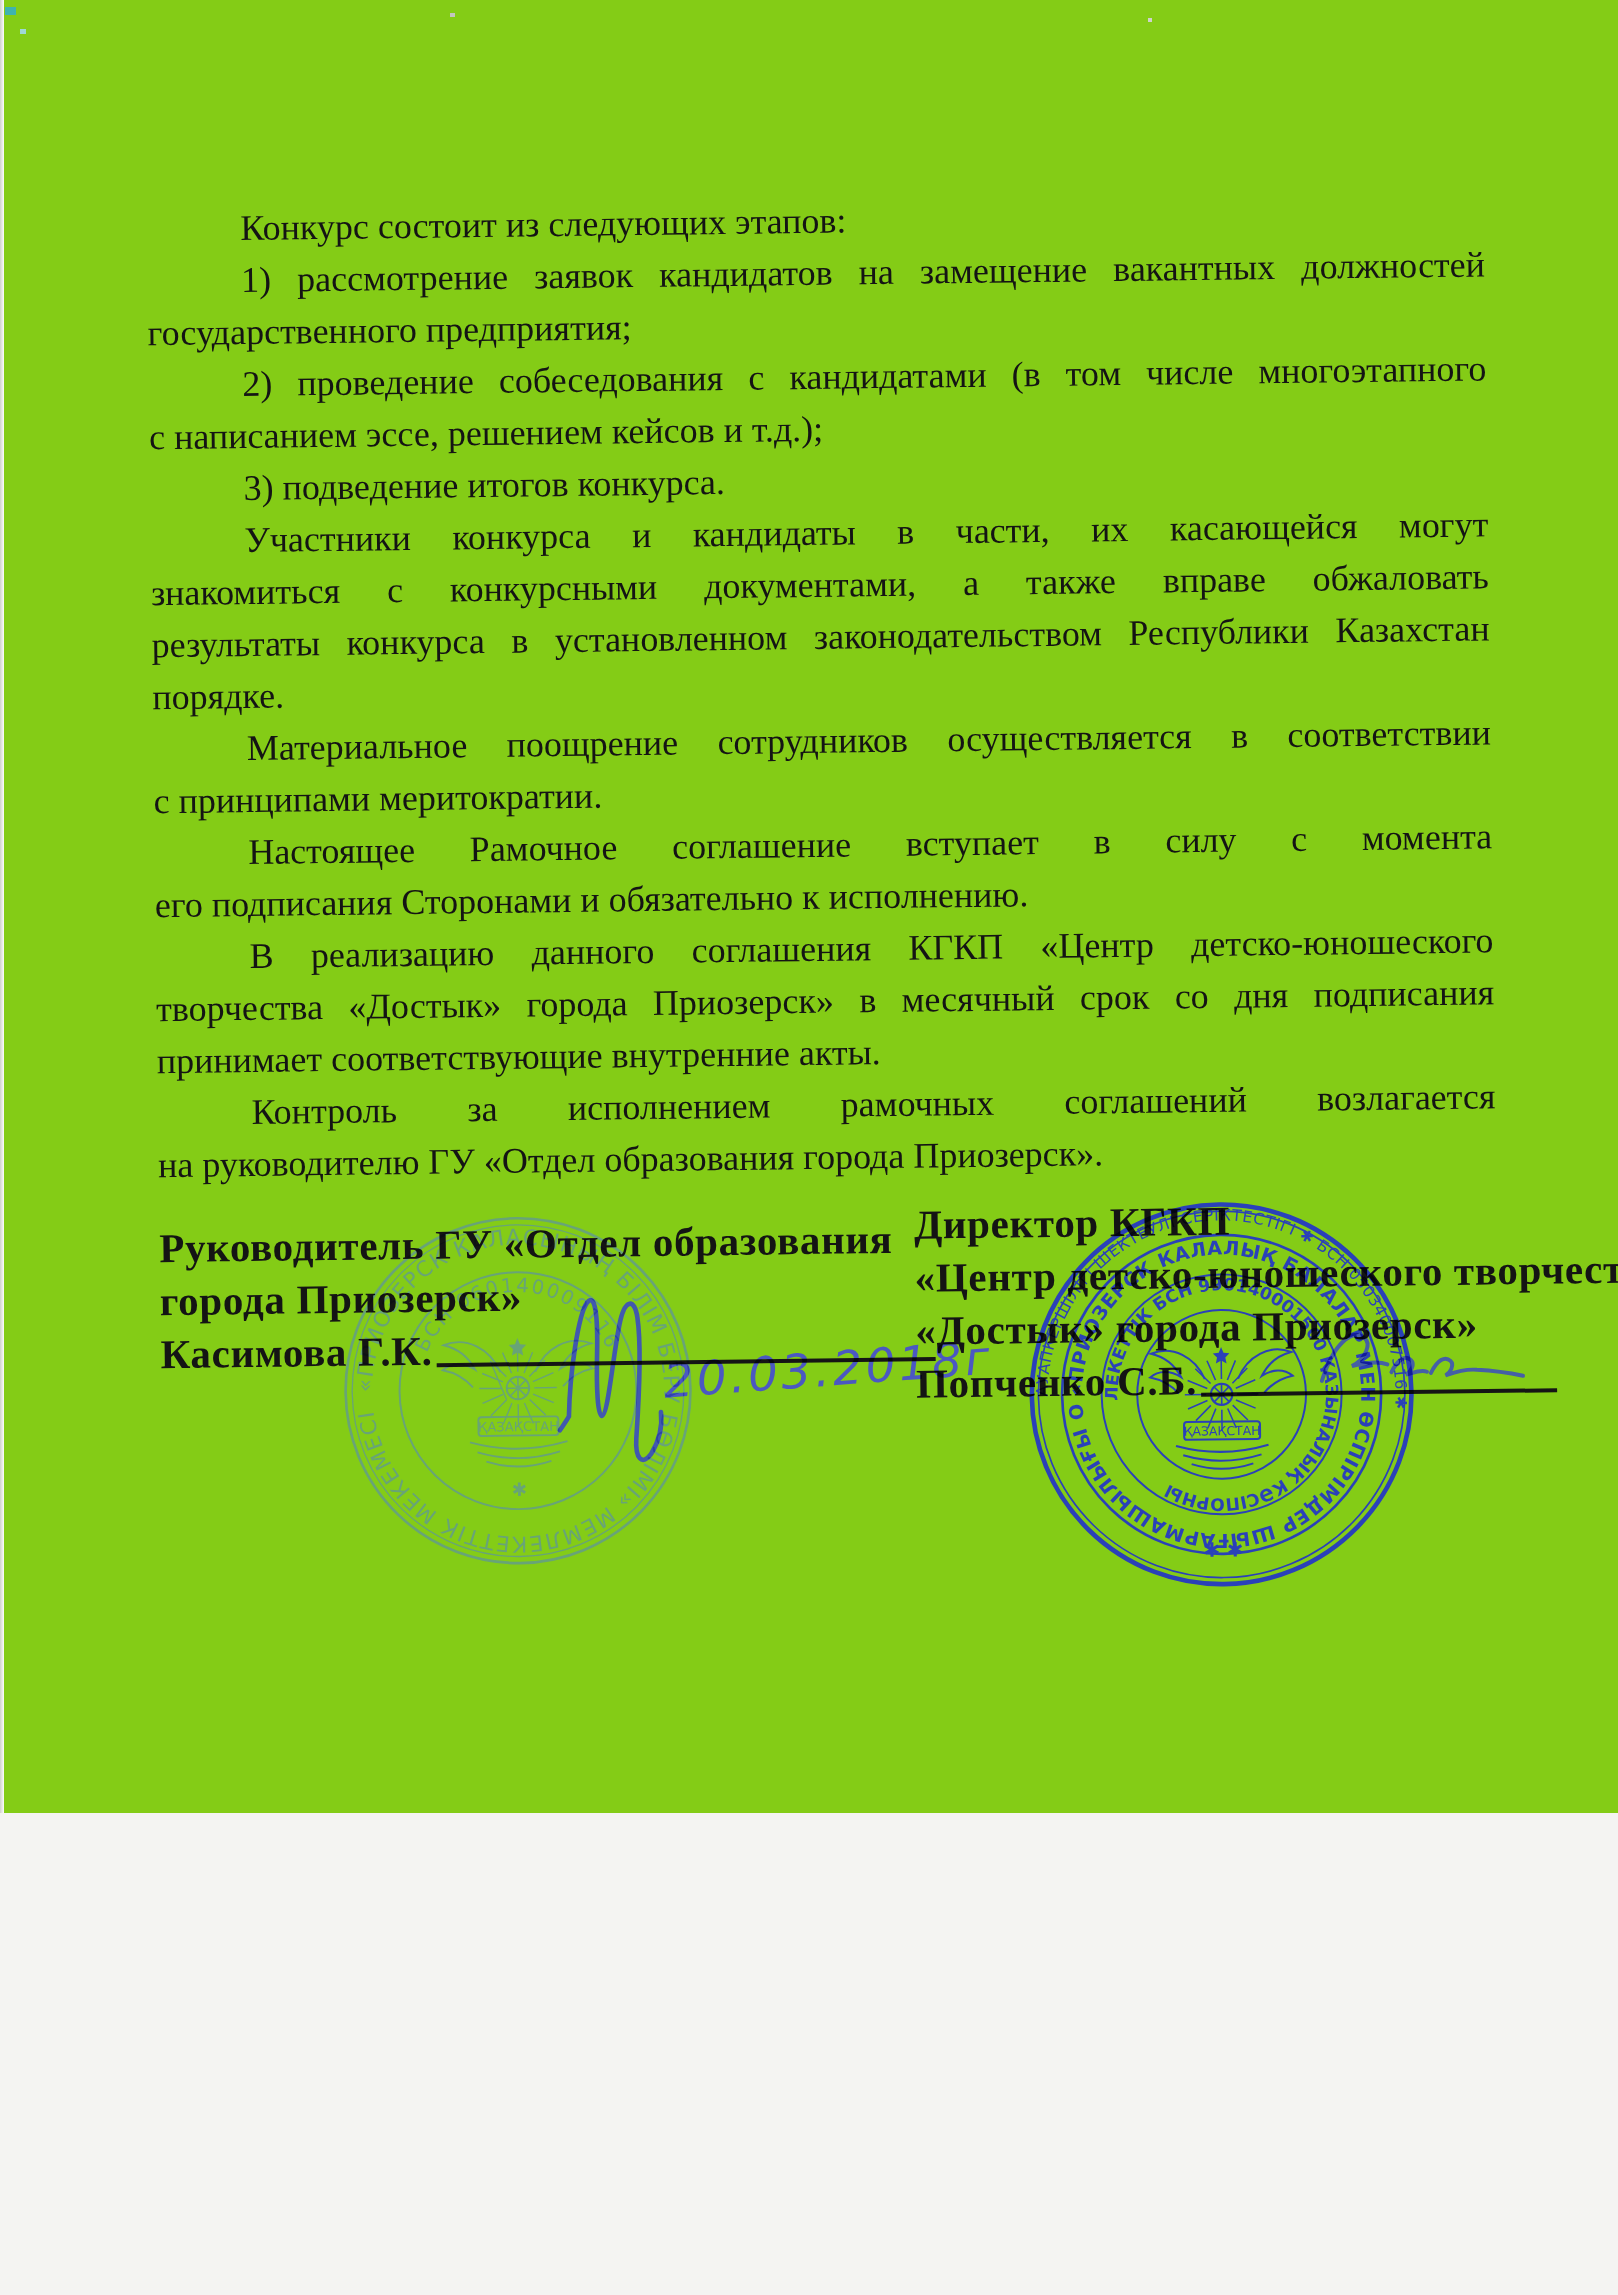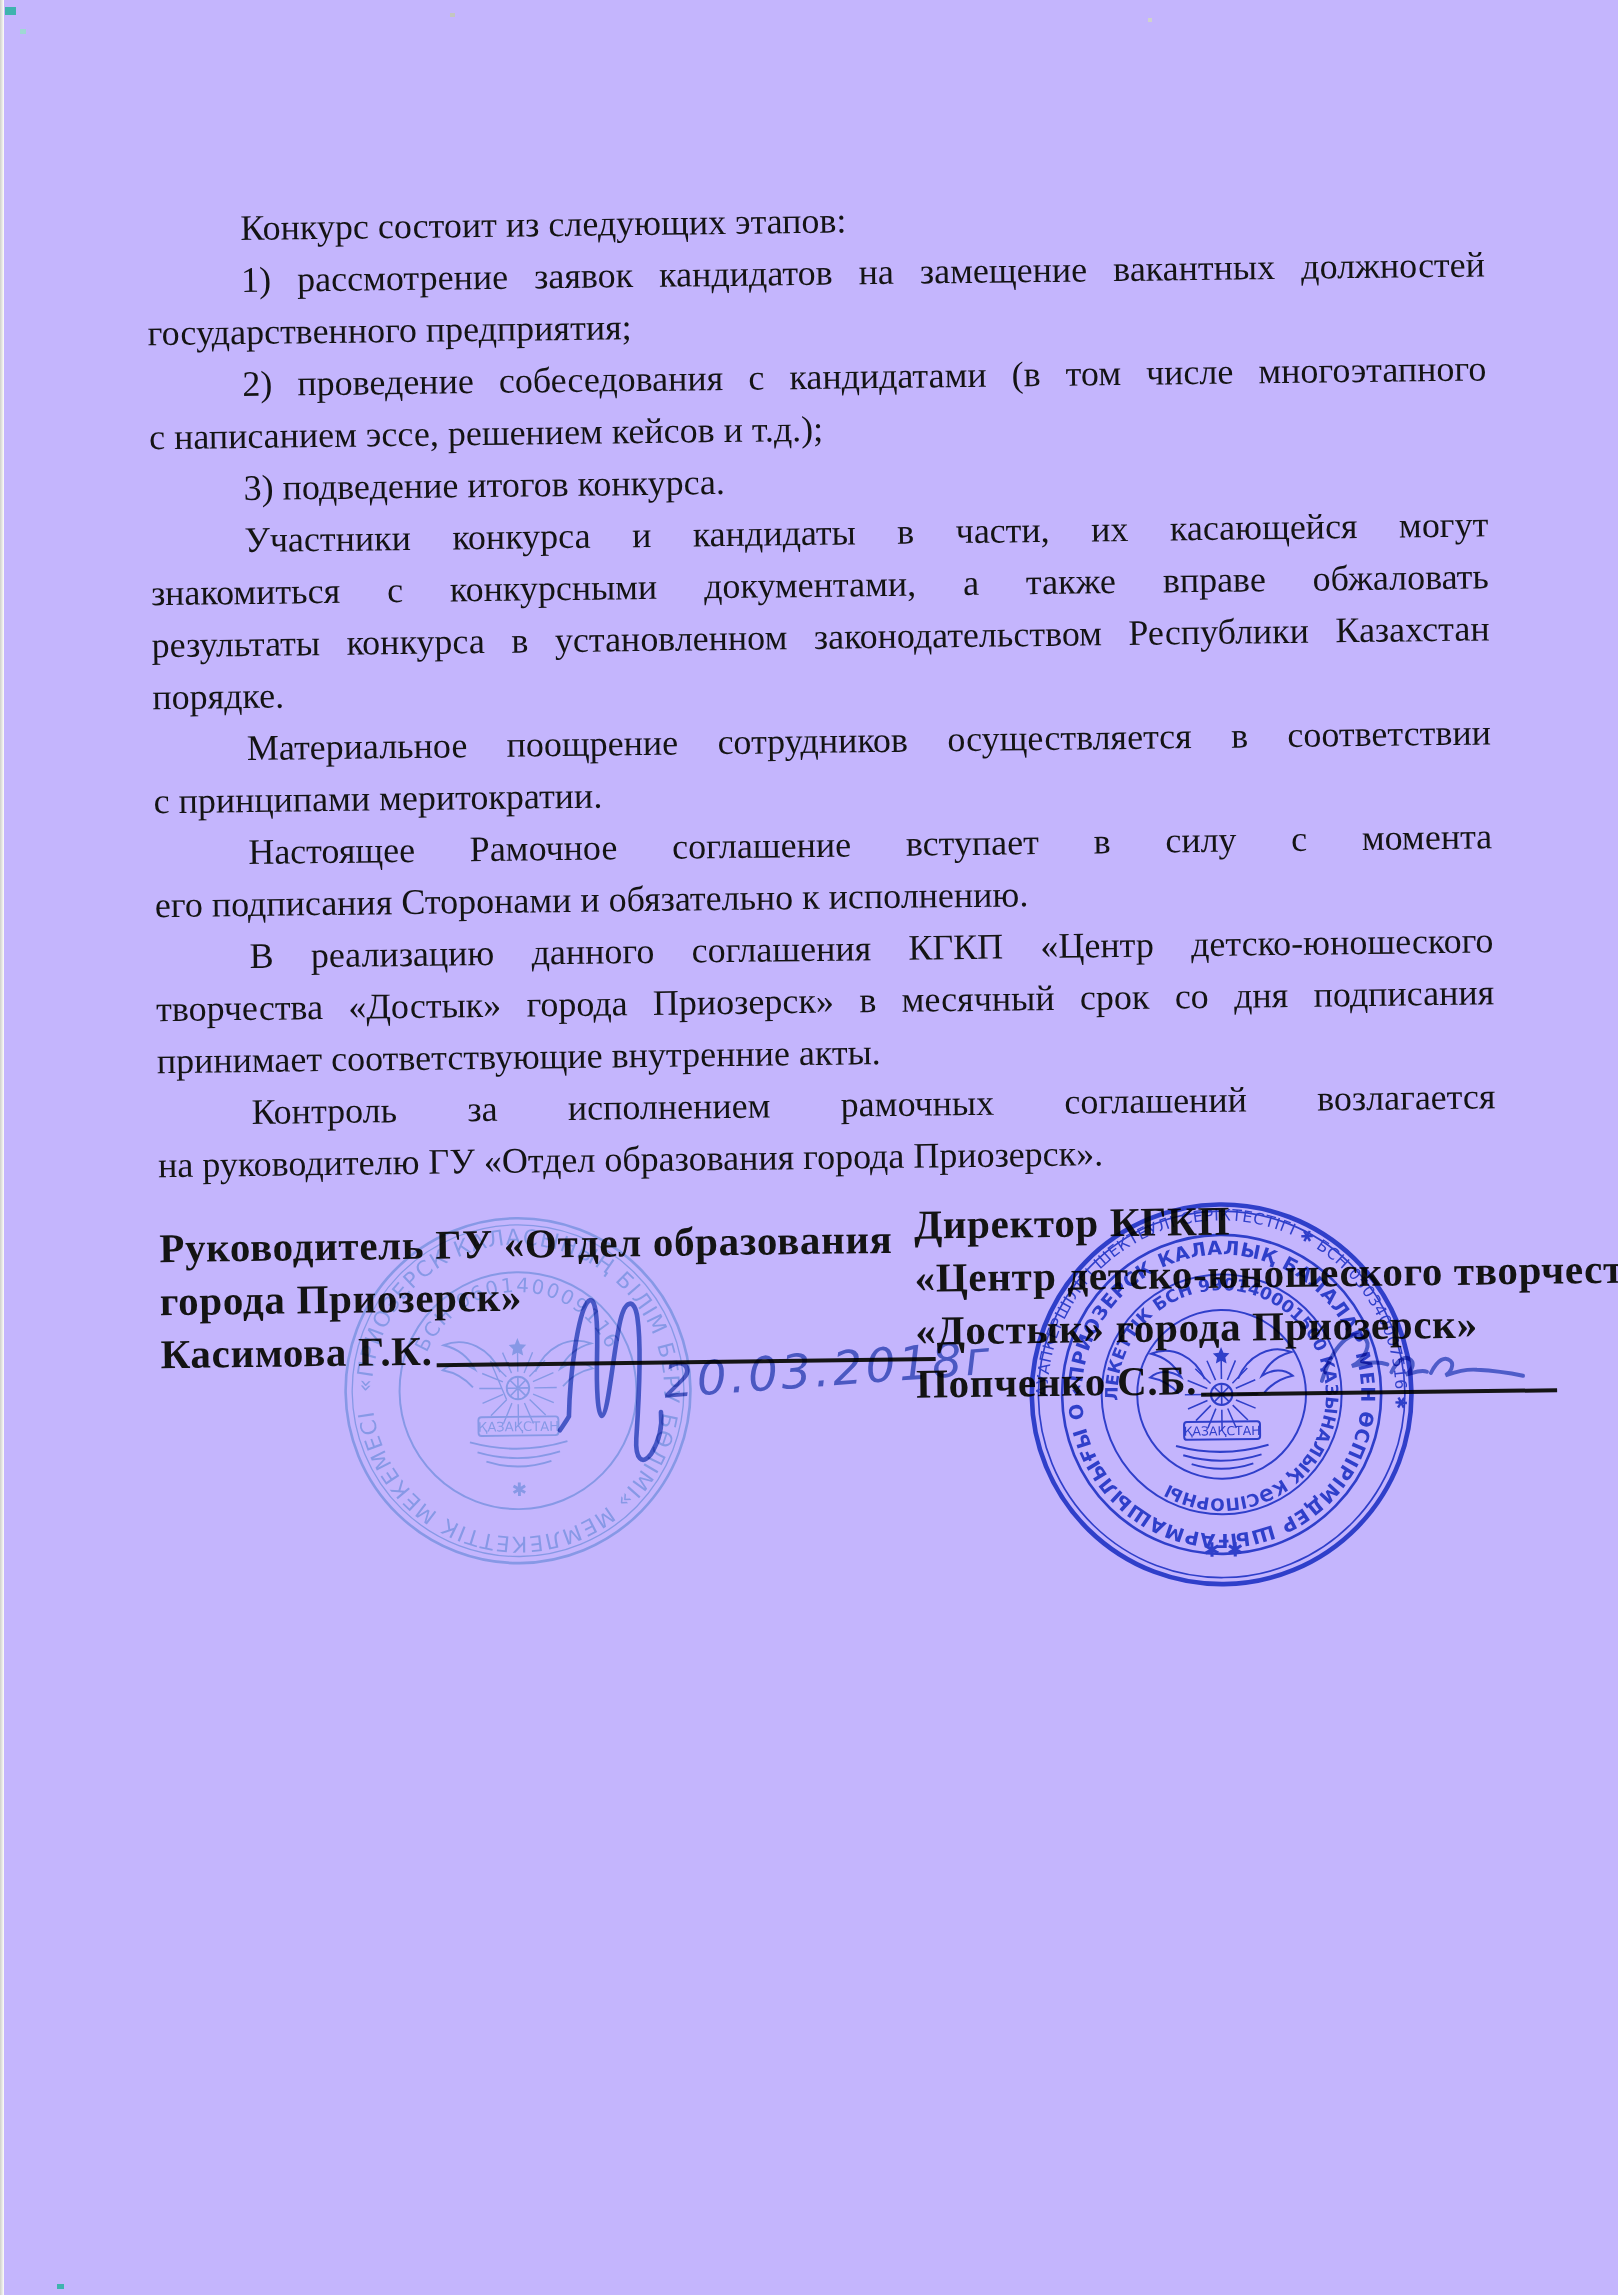--- a/index.html
+++ b/index.html
@@ -1,19 +1,19 @@
 <!DOCTYPE html>
 <html style="font-size:10.5px"><head>
 <meta charset="utf-8">
 <style>
   html,body { margin:0; padding:0; background:#f4f4f2; }
   .page {
     position:relative;
-    width:1619px; height:2295px;
-    background:#c4b5fd;
+    width:1619px; height:1813px;
+    background:#84cc16;
     overflow:hidden;
     font-family:"Liberation Serif", serif;
     color:#141414;
   }
   .rot {
     position:absolute; left:0; top:0; width:100%; height:100%;
     transform:rotate(-0.72deg);
     transform-origin:809px 1148px;
   }
   

